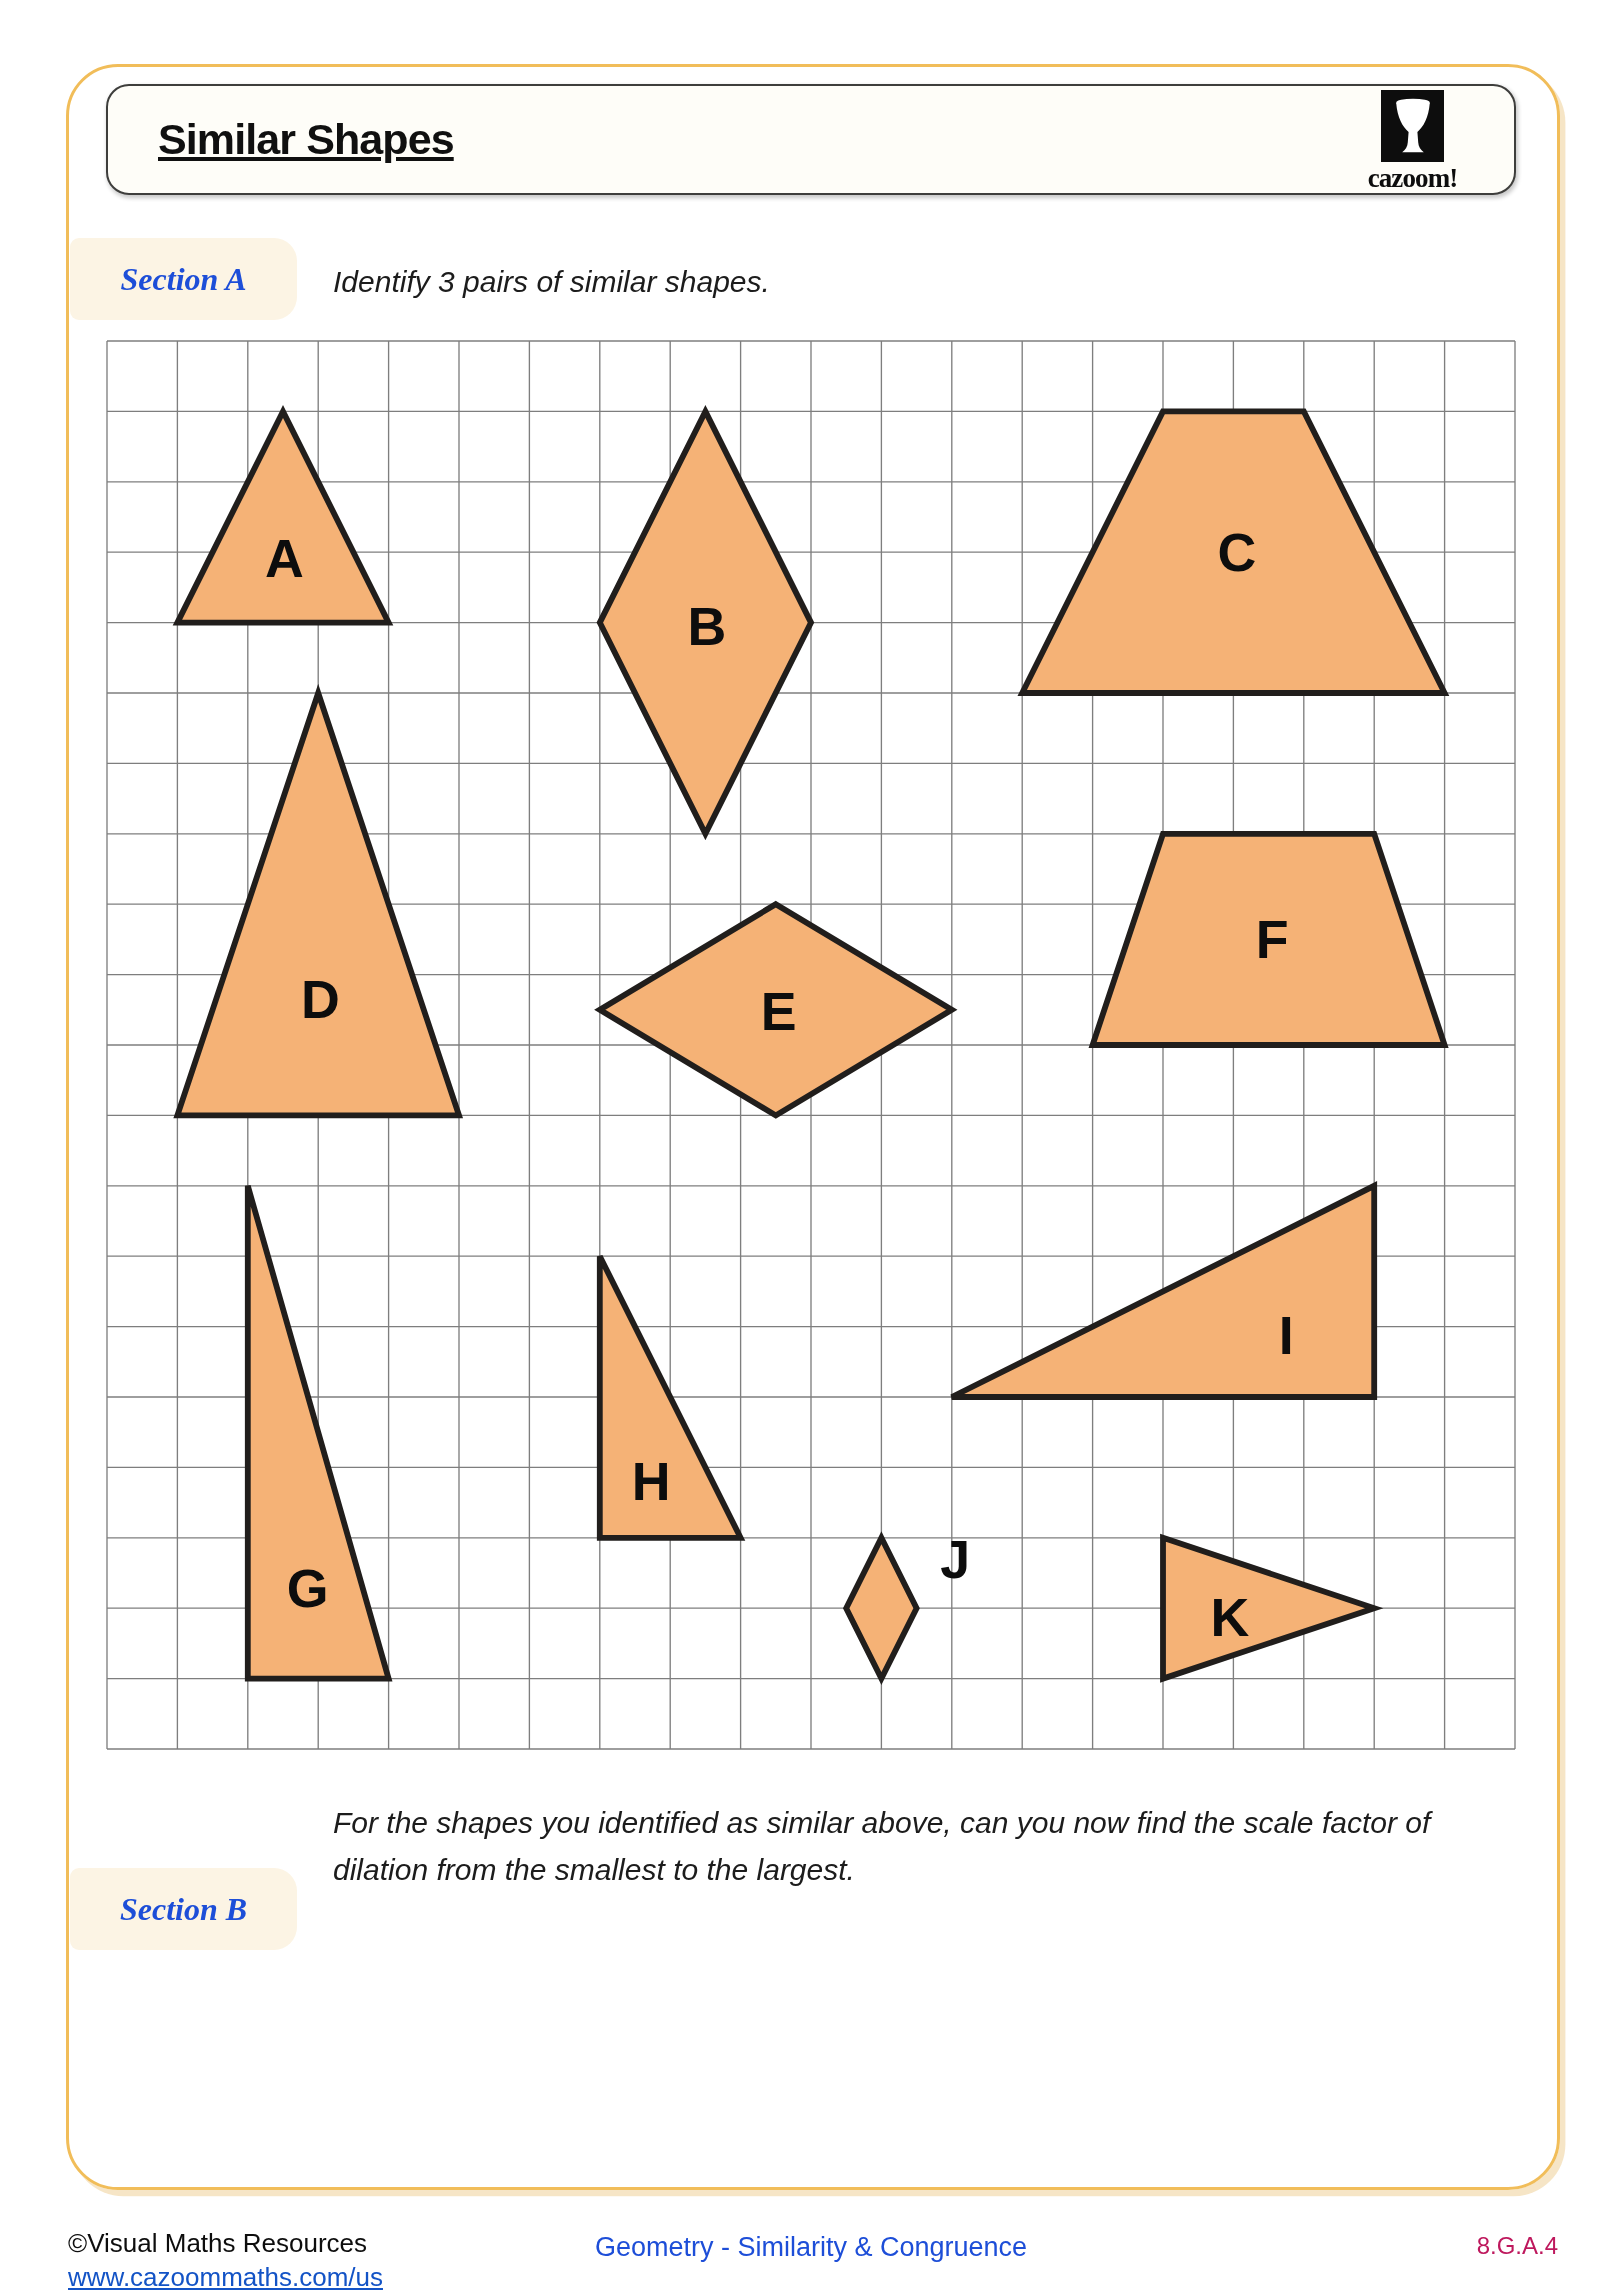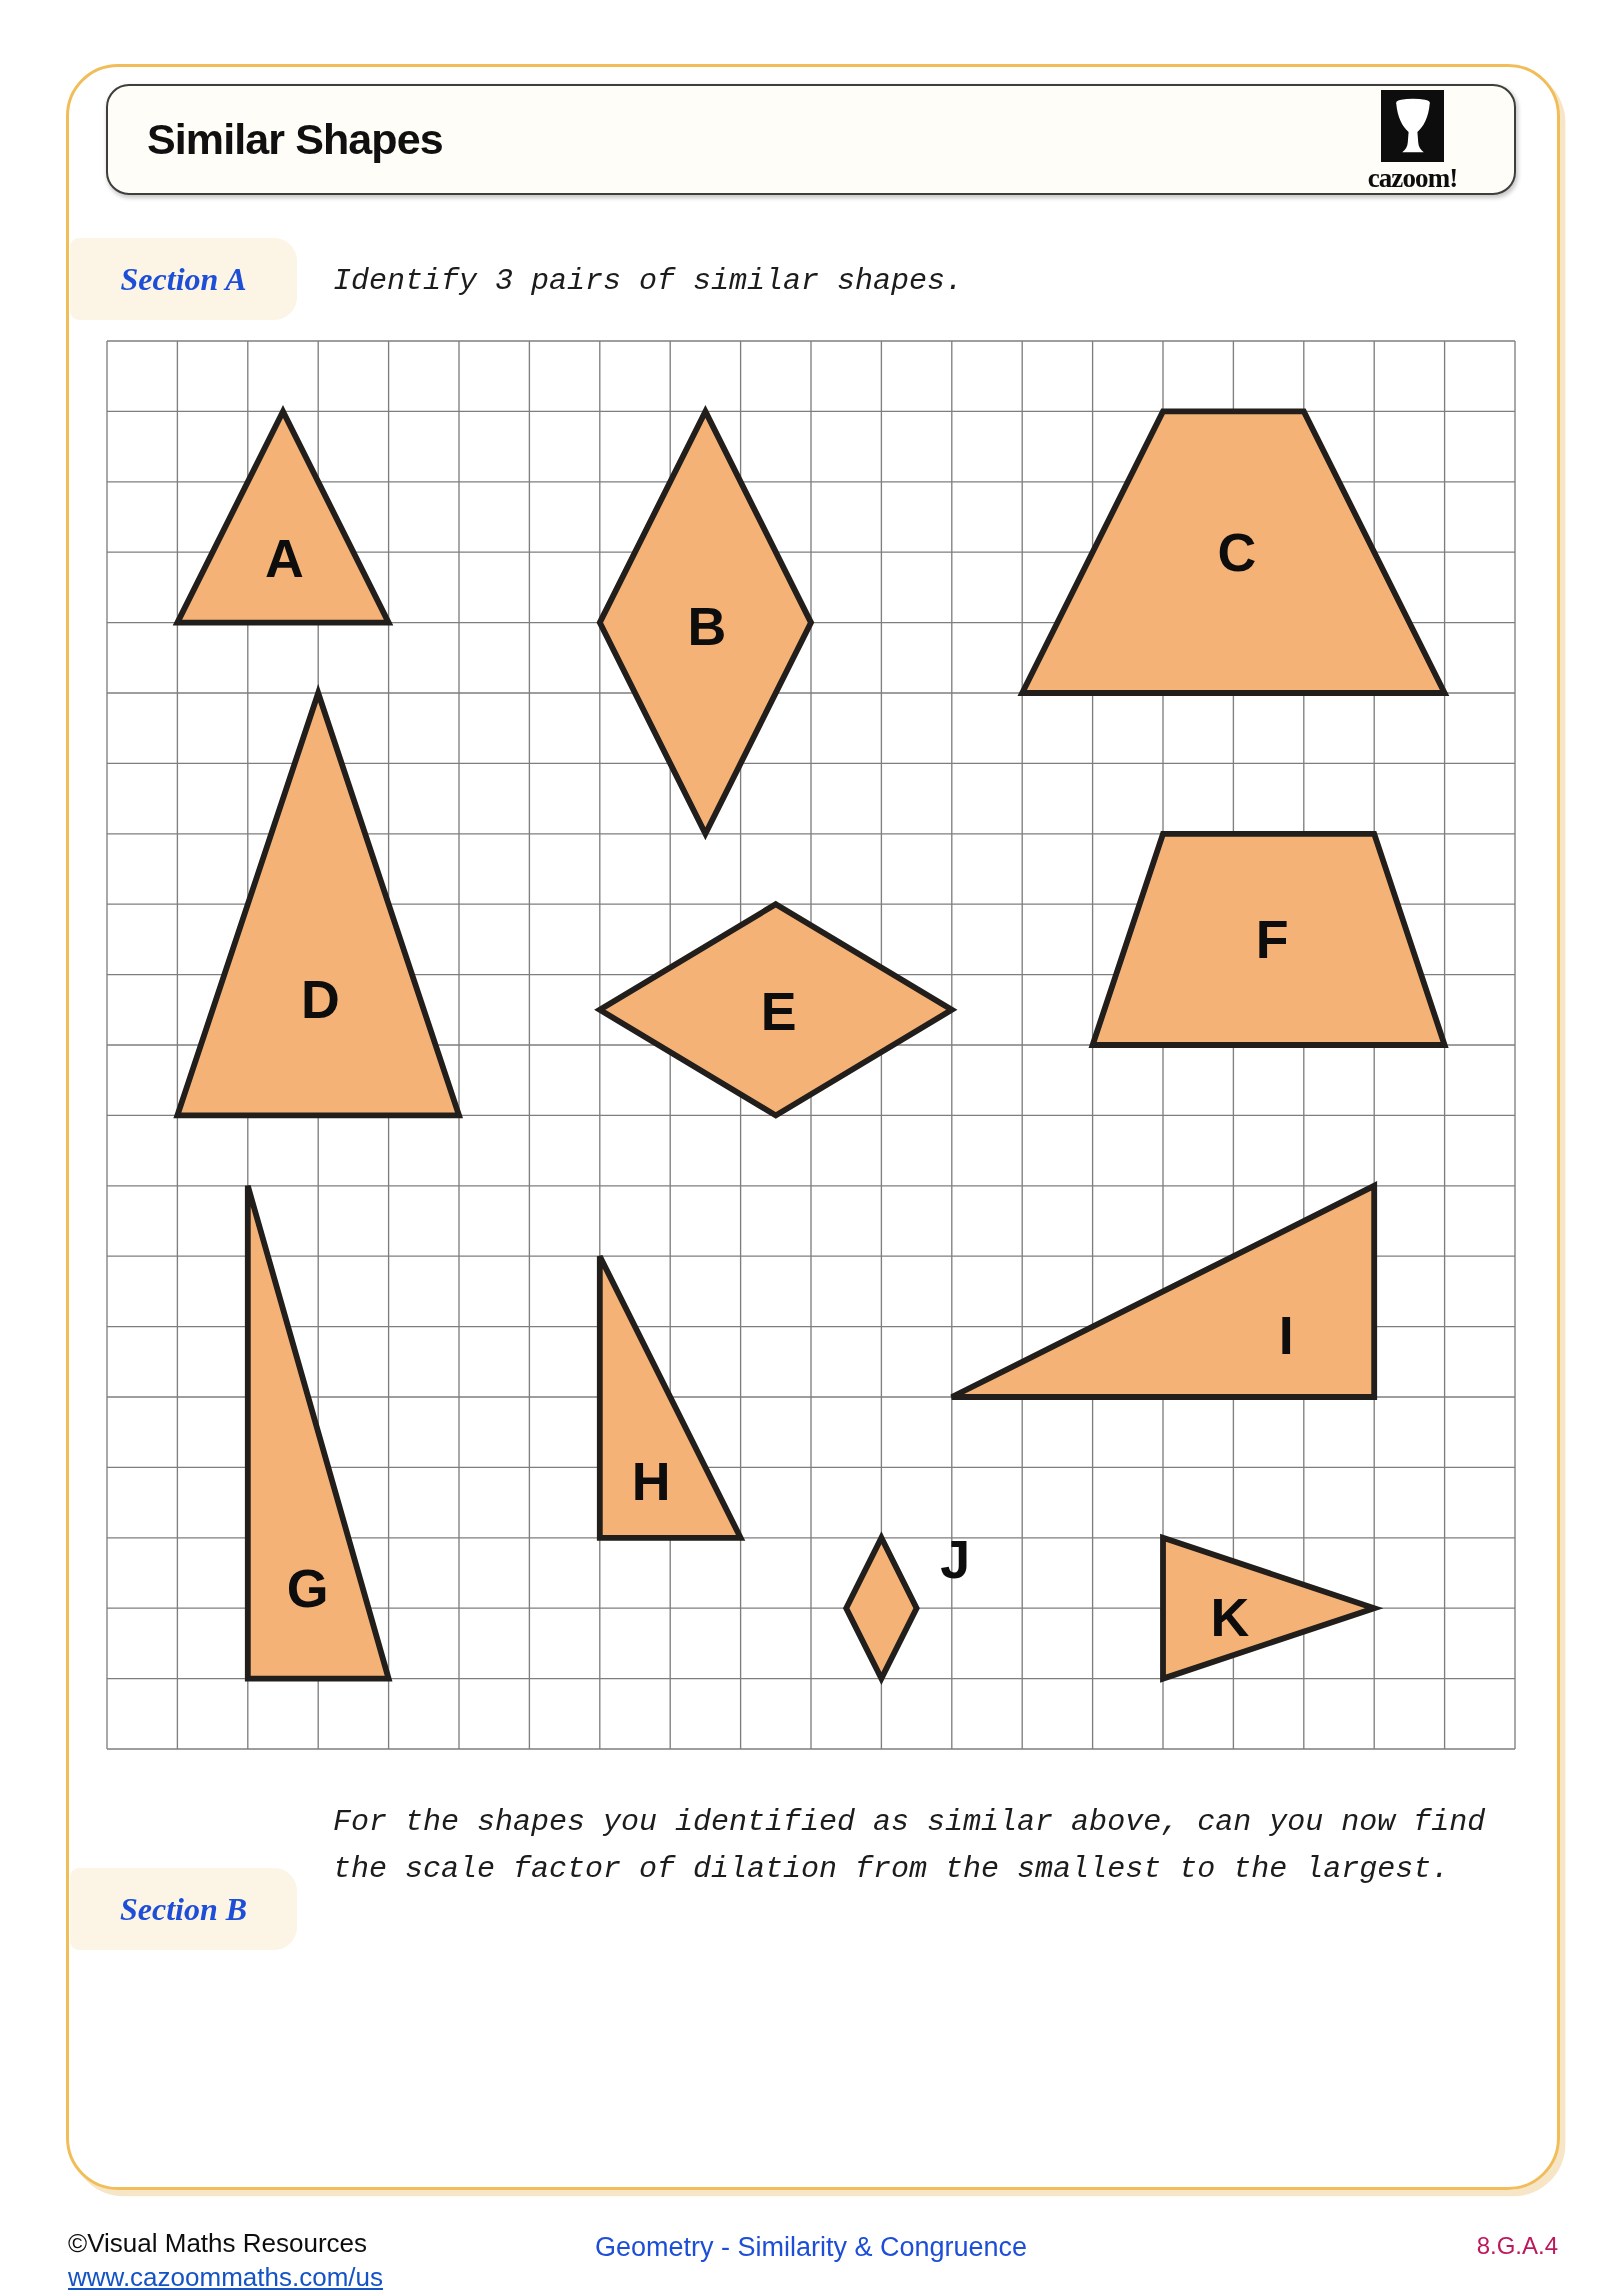--- a/index.html
+++ b/index.html
@@ -21,23 +21,24 @@
   .header-box {
     position: absolute; left: 106px; top: 84px;
     width: 1410px; height: 111px;
     background: #FEFDF8;
     border: 2.7px solid #3E3E3C;
     border-radius: 23px;
     box-shadow: 1.8px 2.7px 4.5px rgba(0,0,0,0.22);
     display: flex; align-items: center;
   }
   .page-title {
-    padding-left: 39px;
+    padding-left: 50px;
     font-size: 43px; font-weight: bold; letter-spacing: -0.9px;
     color: #101010;
+    text-decoration: underline;
   }
   .logo {
     position: absolute; right: 39px; top: 3.6px;
     width: 125px; height: 104px;
     display: flex; flex-direction: column; align-items: center; justify-content: center;
   }
   .logo-square {
     width: 63px; height: 75px; background: #0d0d0d;
     display: flex; align-items: center; justify-content: center;
   }
@@ -57,21 +58,21 @@
   }
   .section-label-box.a { top: 238px; }
   .section-label-box.b { top: 1868px; }
   .section-label {
     font-family: "Liberation Serif", serif;
     font-style: italic; font-weight: bold;
     font-size: 32px; color: #1d4ed8;
   }
   .instruction {
     position: absolute; left: 333px;
-    font-family: Liberation Mono, monospace;
+    font-family: Liberation Sans, sans-serif;
     font-style: italic;
     font-size: 30px; color: #1c1c1c;
     line-height: 47px;
   }
   .instruction.a { top: 258px; width: 985px; }
   .instruction.b { top: 1799px; width: 1173px; }
   #grid-svg {
     position: absolute; left: 107px; top: 341px;
     width: 1408px; height: 1408px;
     overflow: visible;

